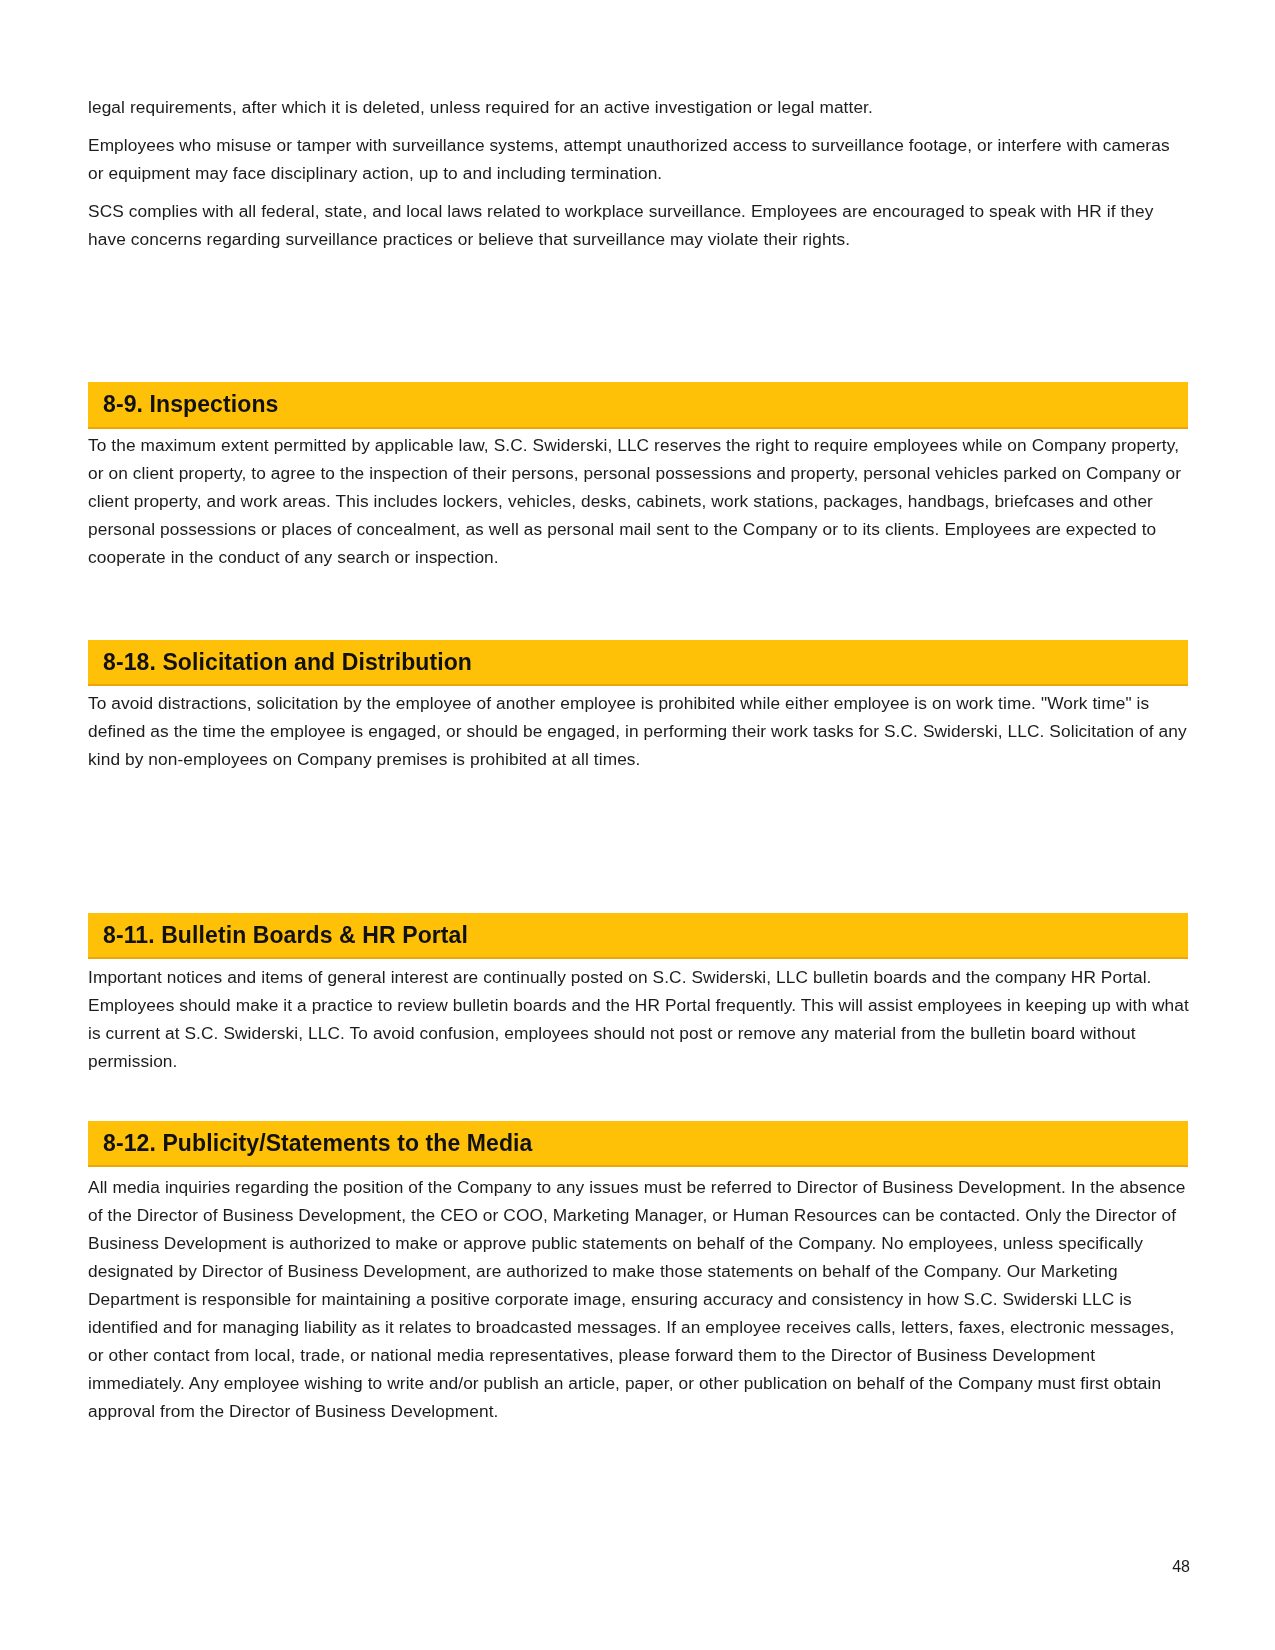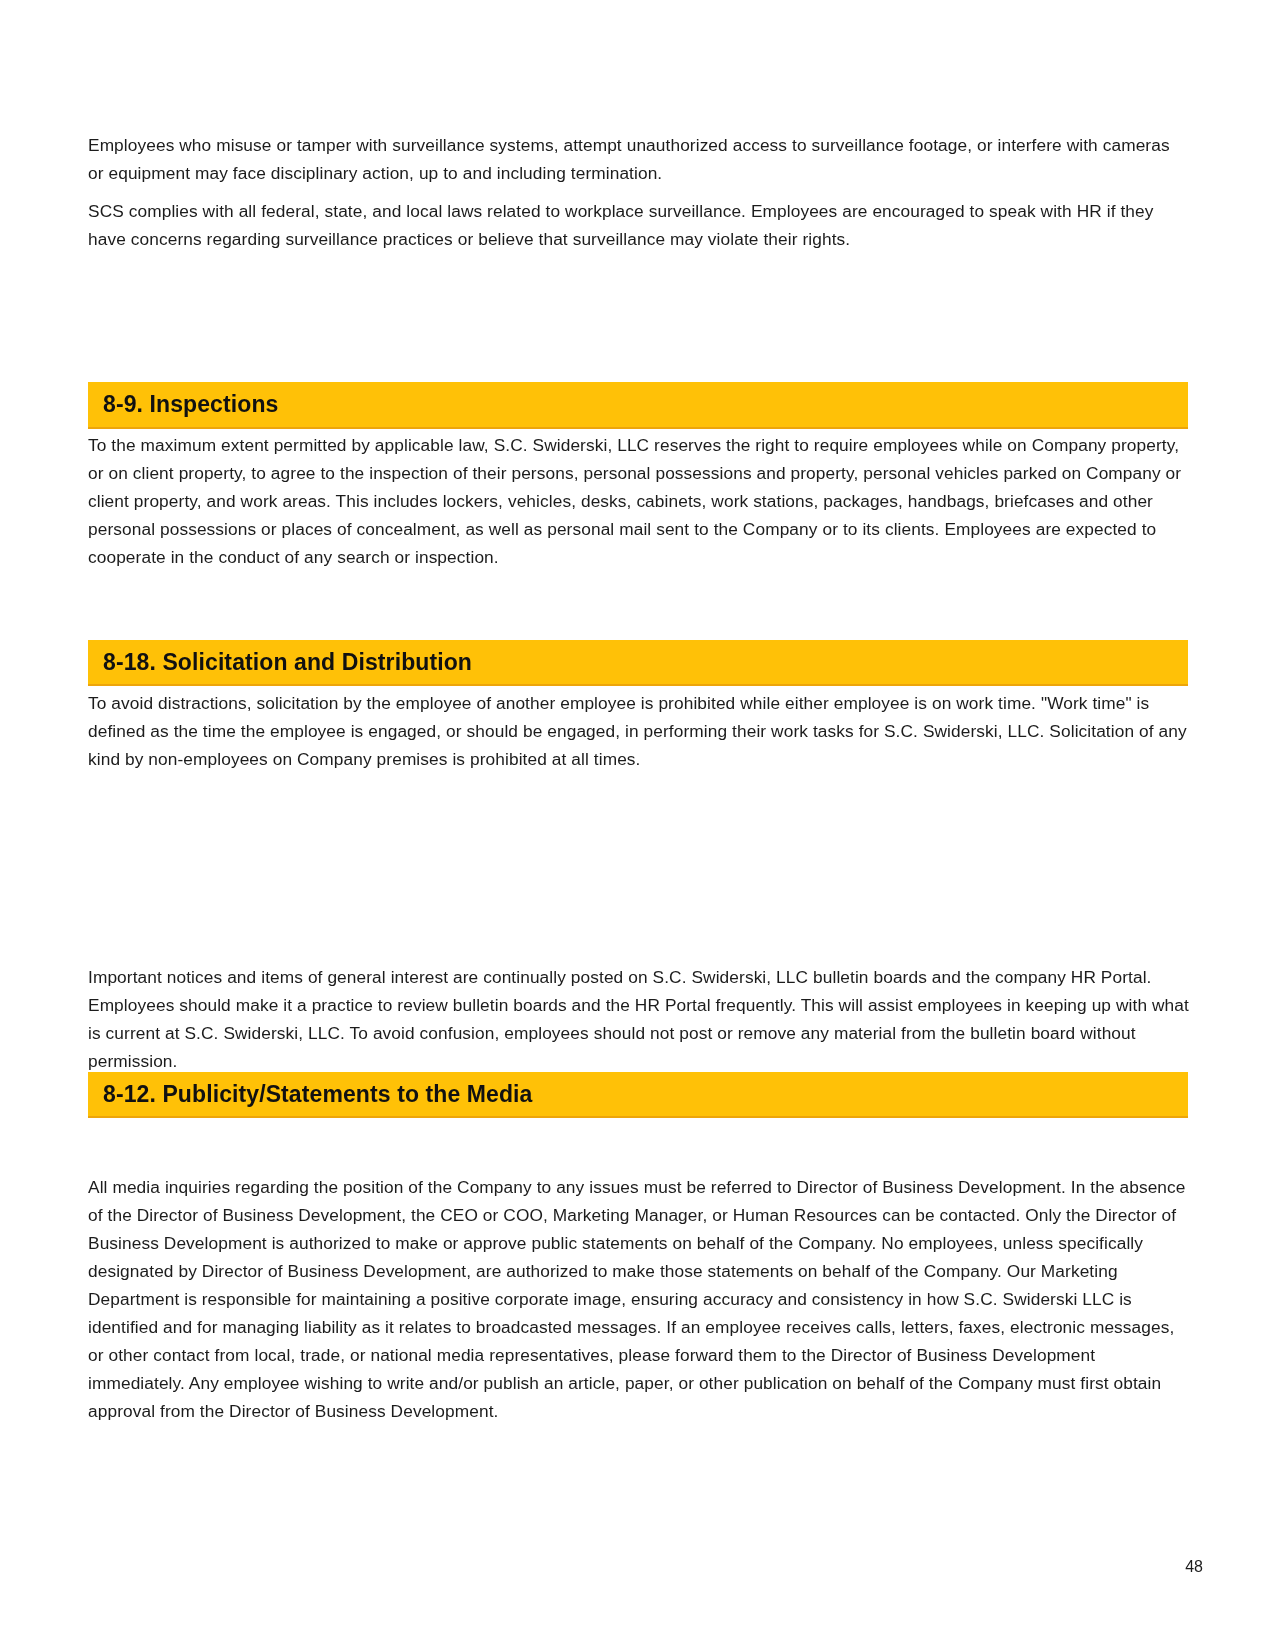--- a/index.html
+++ b/index.html
@@ -49,54 +49,58 @@
   .pos-p1   { top: 93px;  }
   .pos-p2   { top: 131px; }
   .pos-p3   { top: 197px; }
   .pos-b1   { top: 348px; height: 47px; }
   .pos-p4   { top: 431px; }
   .pos-b2   { top: 606px; }
   .pos-p5   { top: 689px; }
   .pos-p6   { top: 807px; }
   .pos-b3   { top: 879px; }
   .pos-p7   { top: 963px; }
-  .pos-b4   { top: 1038px; }
+  .pos-b4   { top: 1087px; }
   .pos-p8   { top: 1173px; }
   .page-number {
     position: absolute;
     top: 1556px;
-    right: 72px;
+    right: 85px;
     font-size: 16px;
     line-height: 22px;
     color: var(--text, #1c1c1c);
   }
 </style>
 </head>
 <body>
 
 <div class="page">
 
+  <p class="body-text pos-p1">legal requirements, after which it is deleted, unless required for an active investigation or legal matter.</p>
 
   <p class="body-text pos-p2">Employees who misuse or tamper with surveillance systems, attempt unauthorized access to surveillance footage, or interfere with cameras or equipment may face disciplinary action, up to and including termination.</p>
 
   <p class="body-text pos-p3">SCS complies with all federal, state, and local laws related to workplace surveillance. Employees are encouraged to speak with HR if they have concerns regarding surveillance practices or believe that surveillance may violate their rights.</p>
 
   <div class="section-header pos-b1">
     <span class="heading-text">8-9. Inspections</span>
   </div>
 
   <p class="body-text pos-p4">To the maximum extent permitted by applicable law, S.C. Swiderski, LLC reserves the right to require employees while on Company property, or on client property, to agree to the inspection of their persons, personal possessions and property, personal vehicles parked on Company or client property, and work areas. This includes lockers, vehicles, desks, cabinets, work stations, packages, handbags, briefcases and other personal possessions or places of concealment, as well as personal mail sent to the Company or to its clients. Employees are expected to cooperate in the conduct of any search or inspection.</p>
 
   <div class="section-header pos-b2">
     <span class="heading-text">8-18. Solicitation and Distribution</span>
   </div>
 
   <p class="body-text pos-p5">To avoid distractions, solicitation by the employee of another employee is prohibited while either employee is on work time. "Work time" is defined as the time the employee is engaged, or should be engaged, in performing their work tasks for S.C. Swiderski, LLC. Solicitation of any kind by non-employees on Company premises is prohibited at all times.</p>
 
 
+  <div class="section-header pos-b3">
+    <span class="heading-text">8-11. Bulletin Boards &amp; HR Portal</span>
+  </div>
 
   <p class="body-text pos-p7">Important notices and items of general interest are continually posted on S.C. Swiderski, LLC bulletin boards and the company HR Portal. Employees should make it a practice to review bulletin boards and the HR Portal frequently. This will assist employees in keeping up with what is current at S.C. Swiderski, LLC. To avoid confusion, employees should not post or remove any material from the bulletin board without permission.</p>
 
   <div class="section-header pos-b4">
     <span class="heading-text">8-12. Publicity/Statements to the Media</span>
   </div>
 
   <p class="body-text pos-p8">All media inquiries regarding the position of the Company to any issues must be referred to Director of Business Development. In the absence of the Director of Business Development, the CEO or COO, Marketing Manager, or Human Resources can be contacted. Only the Director of Business Development is authorized to make or approve public statements on behalf of the Company. No employees, unless specifically designated by Director of Business Development, are authorized to make those statements on behalf of the Company. Our Marketing Department is responsible for maintaining a positive corporate image, ensuring accuracy and consistency in how S.C. Swiderski LLC is identified and for managing liability as it relates to broadcasted messages. If an employee receives calls, letters, faxes, electronic messages, or other contact from local, trade, or national media representatives, please forward them to the Director of Business Development immediately. Any employee wishing to write and/or publish an article, paper, or other publication on behalf of the Company must first obtain approval from the Director of Business Development.</p>
 
   <div class="page-number">48</div>

